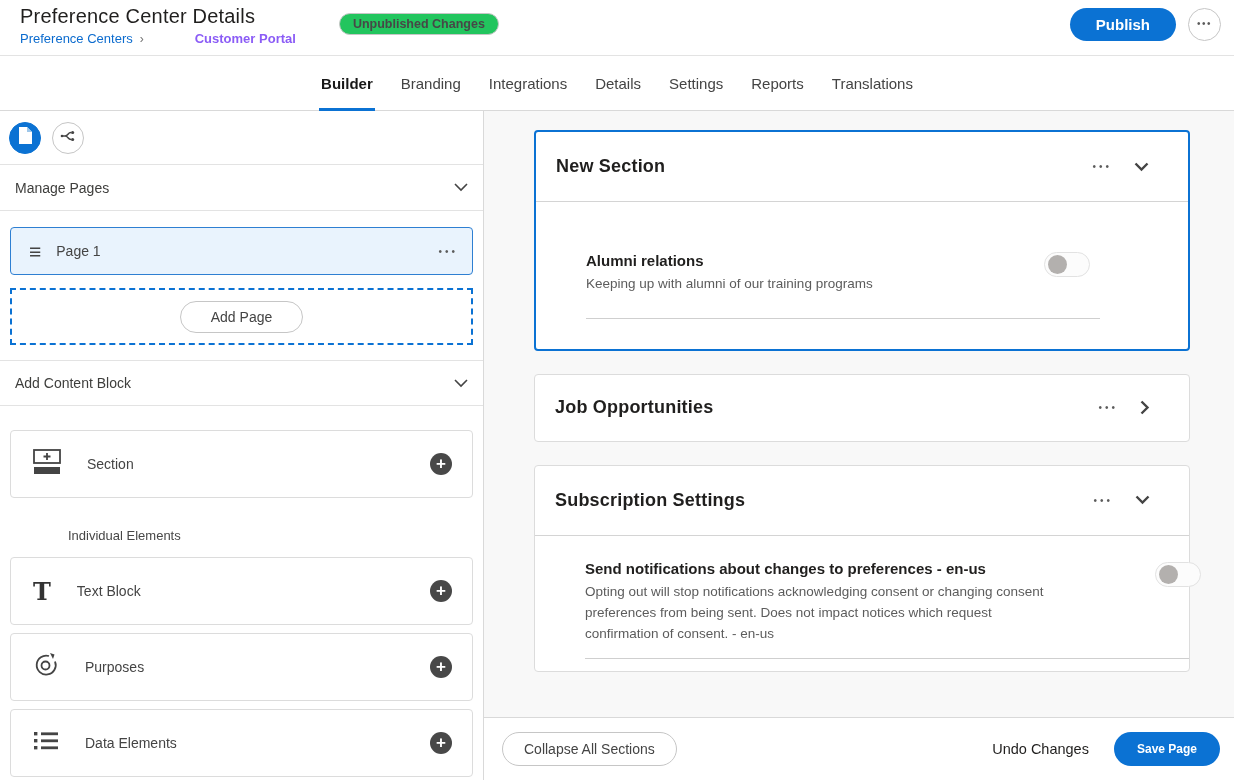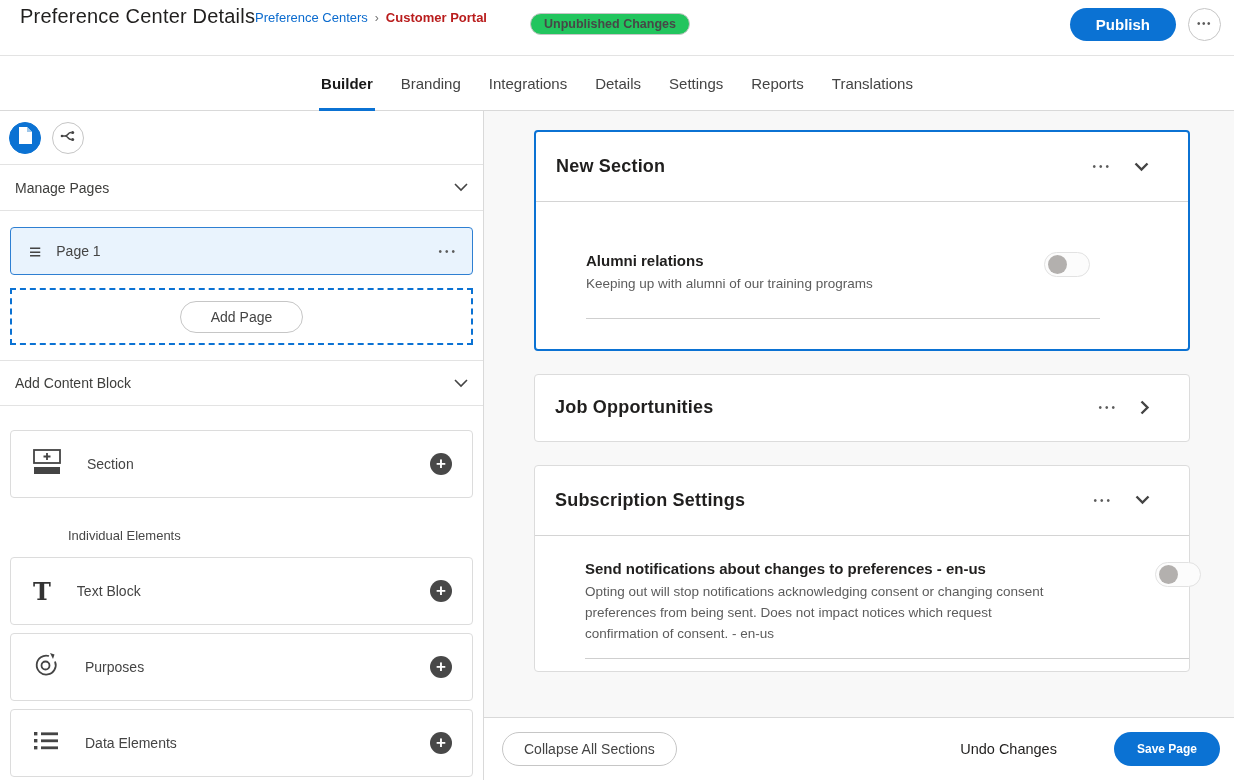--- a/index.html
+++ b/index.html
@@ -3,26 +3,26 @@
 <meta charset="utf-8">
 <style>
   * { margin:0; padding:0; box-sizing:border-box; }
   html,body { width:1234px; height:780px; overflow:hidden; background:#fff;
     font-family:"Liberation Sans", sans-serif; color:#181818; }
   .app { width:1234px; height:780px; display:flex; flex-direction:column; }
 
   
   .header { height:56px; border-bottom:1px solid #e3e3e3; display:flex; align-items:flex-start;
     padding:4px 13px 0 20px; background:#fff; flex:0 0 auto; }
-  .title-block { display:flex; flex-direction:row; }
+  .title-block { display:flex; flex-direction:column; }
   .page-title { font-size:20px; font-weight:400; color:#201f1e; letter-spacing:.2px; line-height:24px; }
   .breadcrumb { margin-top:3px; font-size:13px; display:flex; align-items:center; }
   .crumb-link { color:#0b6bce; cursor:pointer; text-decoration:none; }
   .crumb-sep { color:#747474; padding:0 7px; font-size:12px; }
-  .crumb-current { font-weight:700; color:#b91c1c; }
+  .crumb-current { font-weight:700; color:#8b5cf6;margin-left:44px; }
   .status-badge { margin-left:43px; margin-top:9px; height:22px; border:1px solid #c6c6c6;
     border-radius:12px; padding:0 13px; display:flex; align-items:center;
     font-size:12.5px; font-weight:700; color:#474747; background:#22c55e; }
   .header-spacer { flex:1; }
   .publish-btn { margin-top:4px; height:33px; border:none; border-radius:17px; background:#0b72d3;
     color:#fff; font-size:15px; font-weight:700; padding:0 26px; cursor:pointer;
     font-family:"Liberation Sans",sans-serif; }
   .more-btn { margin-top:4px; margin-left:12px; width:33px; height:33px; border-radius:50%;
     border:1px solid #c6c6c6; background:#fff; color:#5c5c5c; font-size:10px; letter-spacing:1.5px;
     display:flex; align-items:center; justify-content:center; cursor:pointer; padding-bottom:2px; }
@@ -93,21 +93,21 @@
   .row-underline { border-bottom:1px solid #cfcfcf; }
   .sec1 .toggle { margin-left:auto; margin-right:98px; }
   .sec1 .row-underline { margin-top:23px; margin-right:88px; }
   .sec3 .section-body { padding:24px 0 12px 50px; }
   .sec3 .pref-text { max-width:470px; }
   .sec3 .toggle { margin-left:auto; margin-right:-12px; margin-top:2px; }
   .sec3 .row-underline { margin-top:13px; margin-right:0; }
 
   
   .footer { height:63px; flex:0 0 auto; background:#fff; border-top:1px solid #d9d9d9;
-    display:flex; align-items:center; padding:0 14px 0 18px;gap:32px; }
+    display:flex; align-items:center; padding:0 14px 0 18px; }
   .collapse-btn { height:34px; border:1px solid #c6c6c6; background:#fff; border-radius:17px;
     padding:0 21px; font-size:14px; color:#444; cursor:pointer; font-family:"Liberation Sans",sans-serif; }
   .footer-spacer { flex:1; }
   .undo-link { font-size:14.5px; color:#201f1e; margin-right:25px; cursor:pointer; }
   .save-btn { height:34px; border:none; background:#0b72d3; color:#fff; border-radius:17px;
     padding:0 23px; font-size:12px; font-weight:700; cursor:pointer; font-family:"Liberation Sans",sans-serif; }
 </style>
 </head>
 <body>
 

